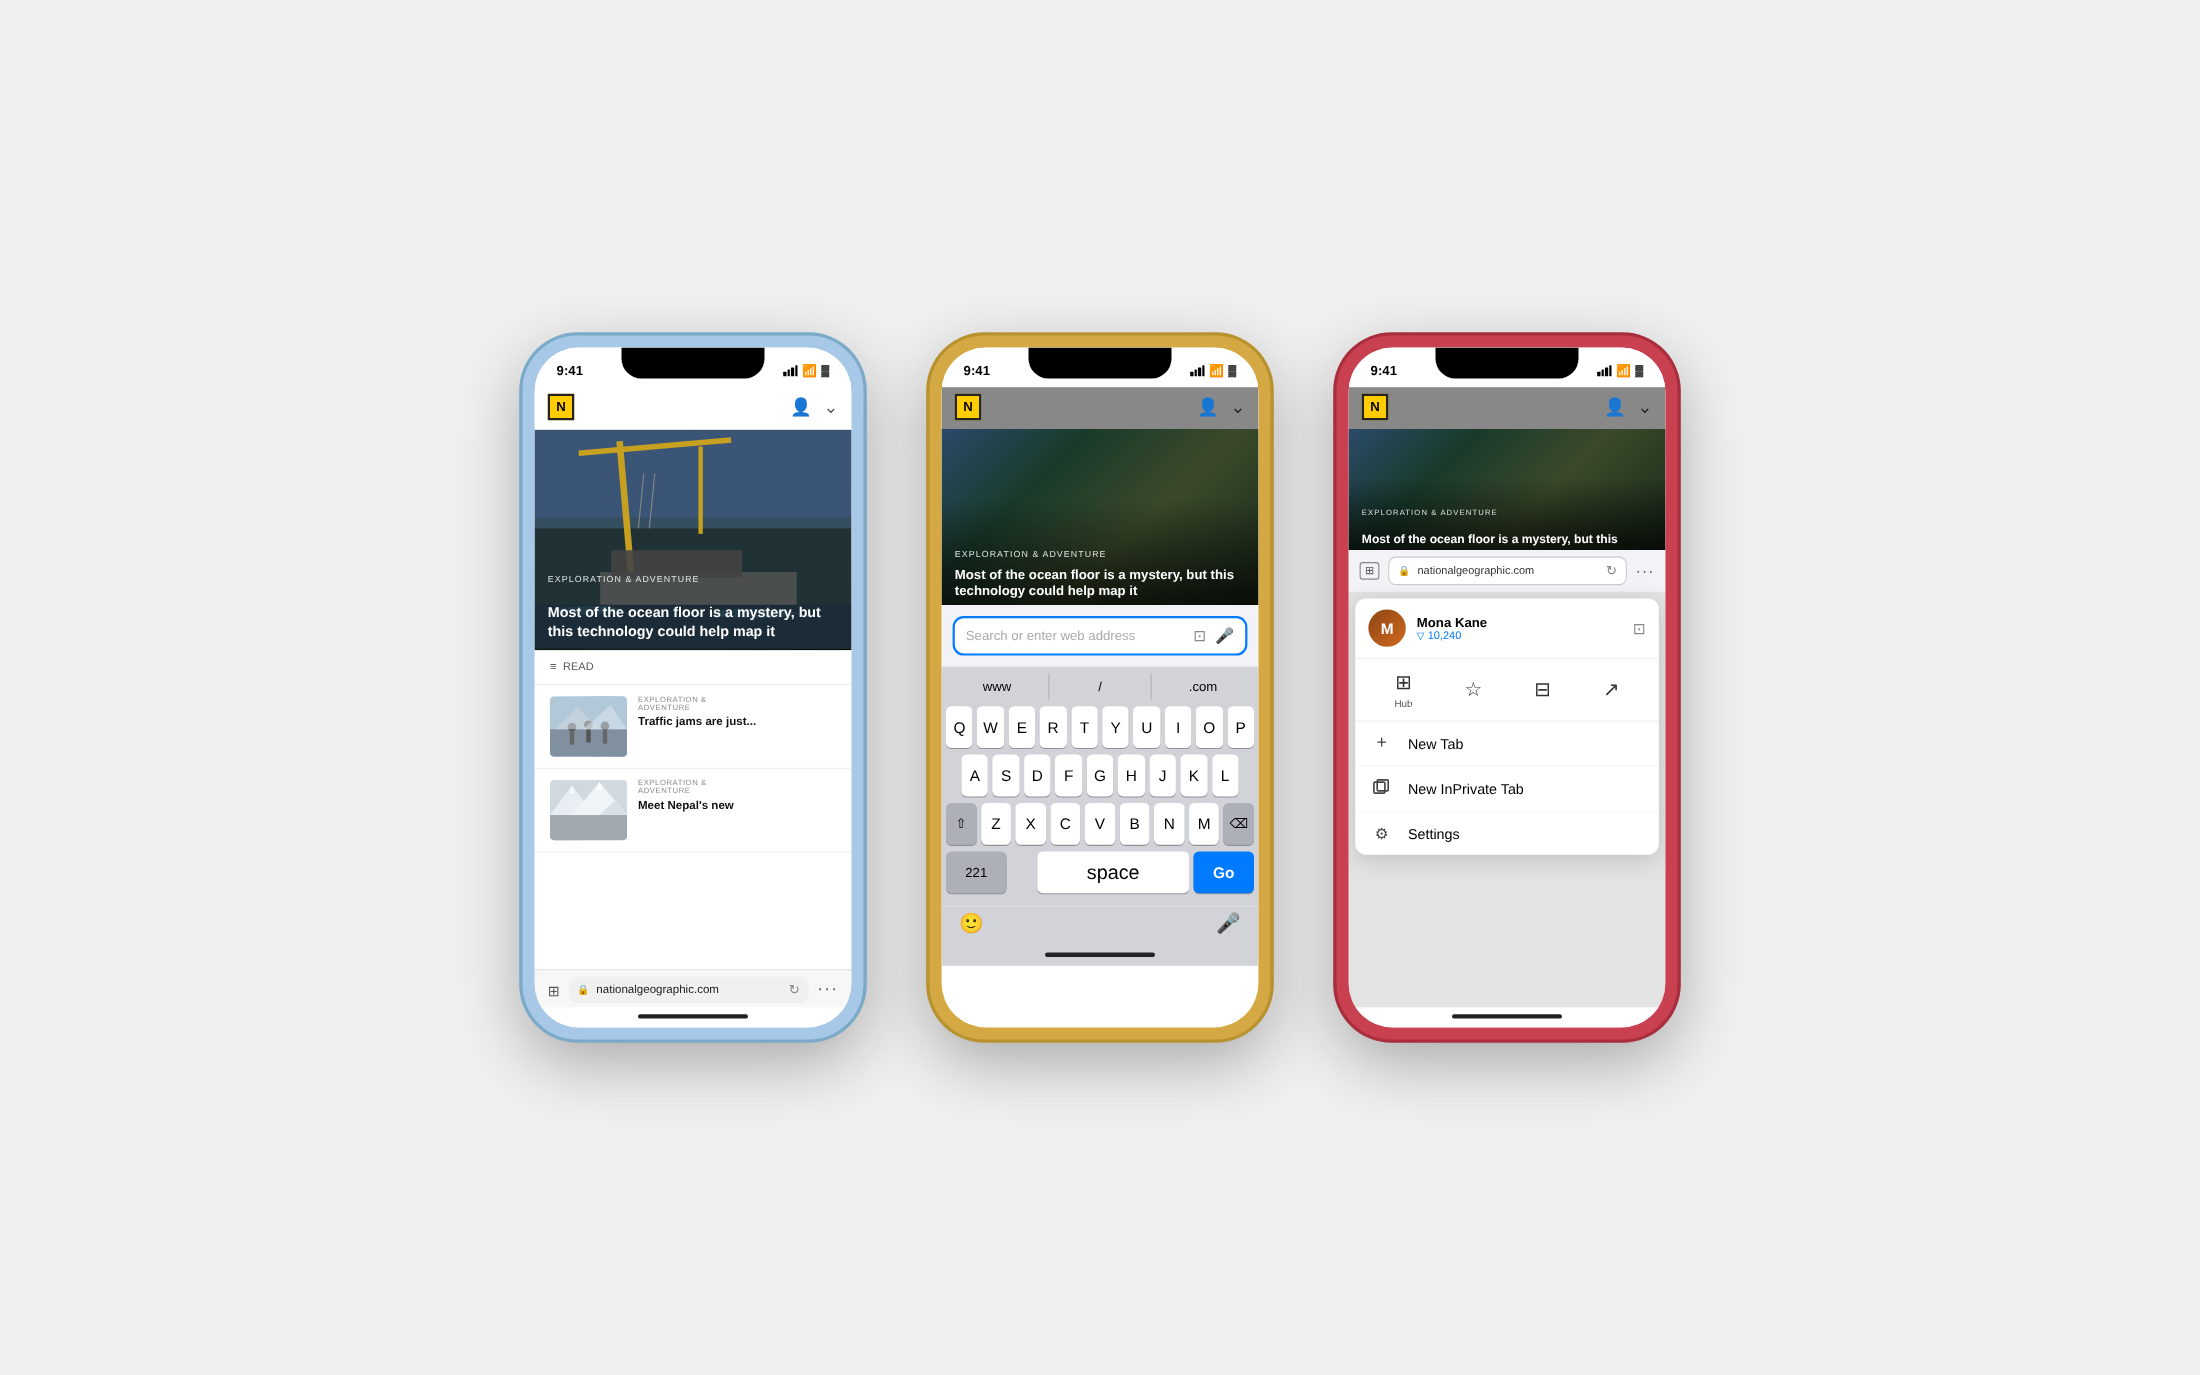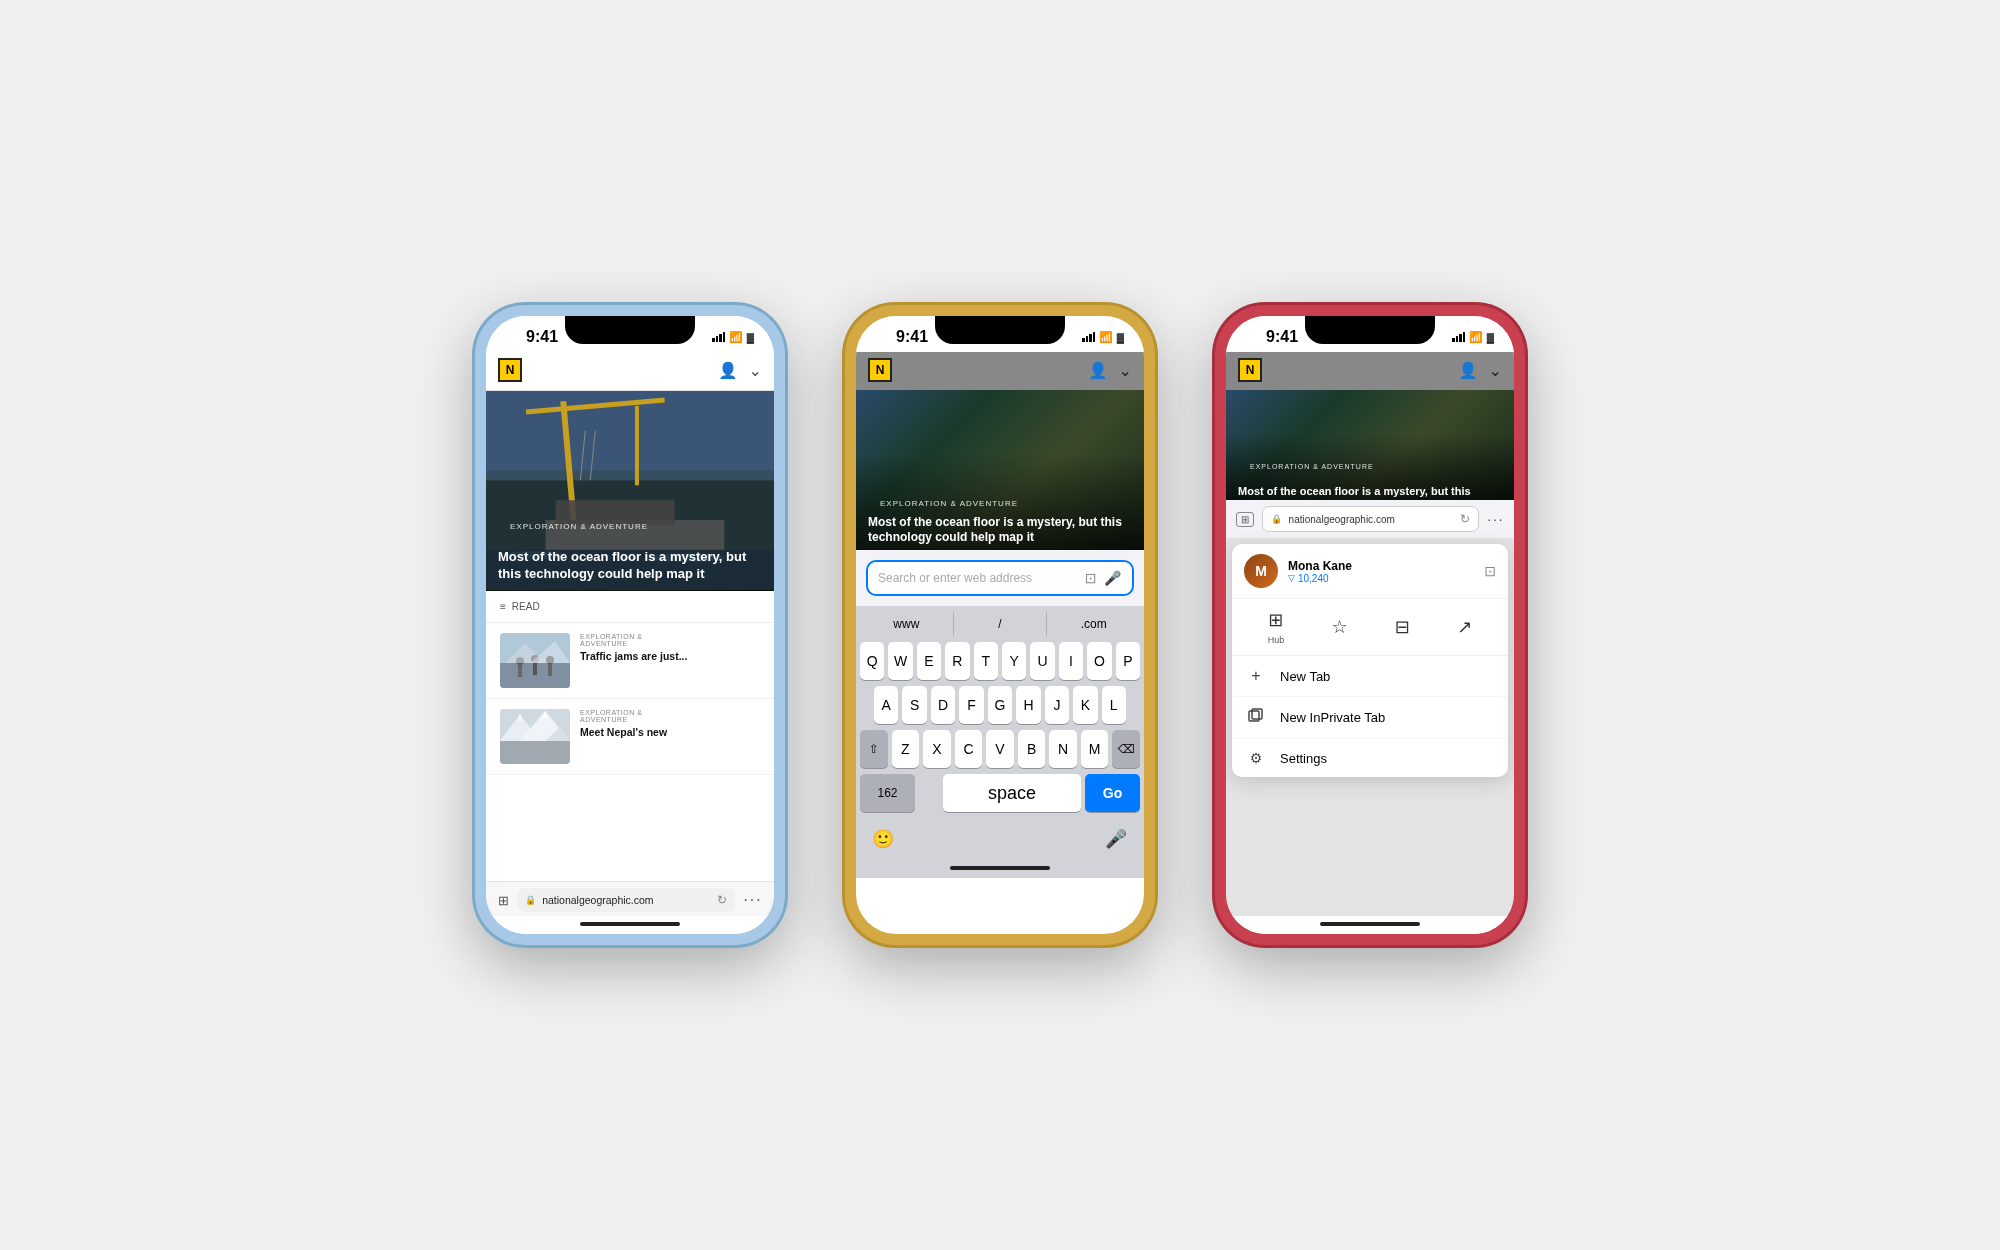--- a/index.html
+++ b/index.html
@@ -72,21 +72,21 @@
       display: flex;
       justify-content: space-between;
       align-items: center;
       padding: 8px 20px 2px;
       font-size: 11px;
       font-weight: 600;
       color: #000;
       background: white;
       min-height: 36px;
     }
-    .status-time { font-size: 16px; font-weight: 700; margin-left: 20px; }
+    .status-time { font-size: 12px; font-weight: 700; }
     .status-icons { display: flex; align-items: center; gap: 4px; font-size: 10px; }
 
     
     .browser-chrome {
       background: white;
       padding: 6px 12px 8px;
       display: flex;
       align-items: center;
       gap: 10px;
       border-bottom: 1px solid #e0e0e0;
@@ -121,21 +121,21 @@
         linear-gradient(135deg, #2a4a6a 0%, #1a3a2a 30%, #3a4a2a 60%, #1a2a1a 100%);
     }
     
     .hero-crane {
       position: absolute;
       top: 0; left: 0; right: 0; bottom: 0;
     }
     .article-category {
       position: absolute;
       bottom: 60px;
-      left: 24px;
+      left: 12px;
       font-size: 8px;
       color: rgba(255,255,255,0.85);
       letter-spacing: 1px;
       text-transform: uppercase;
       font-weight: 500;
     }
     .article-title {
       position: absolute;
       bottom: 8px;
       left: 12px;
@@ -577,21 +577,21 @@
           <div class="key">X</div>
           <div class="key">C</div>
           <div class="key">V</div>
           <div class="key">B</div>
           <div class="key">N</div>
           <div class="key">M</div>
           <div class="key key-dark" style="max-width:38px;">⌫</div>
         </div>
 
         <div class="keyboard-row">
-          <div class="key key-dark key-123" style="max-width:55px;font-size:12px;">162</div>
+          <div class="key key-dark key-123" style="max-width:55px;font-size:12px;">221</div>
           <div class="key key-space">space</div>
           <div class="key key-go" style="max-width:55px;">Go</div>
         </div>
       </div>
 
       <div style="background:#d1d3d9;display:flex;justify-content:space-between;padding:4px 16px 10px;">
         <span style="font-size:18px;">🙂</span>
         <span style="font-size:18px;">🎤</span>
       </div>
 

